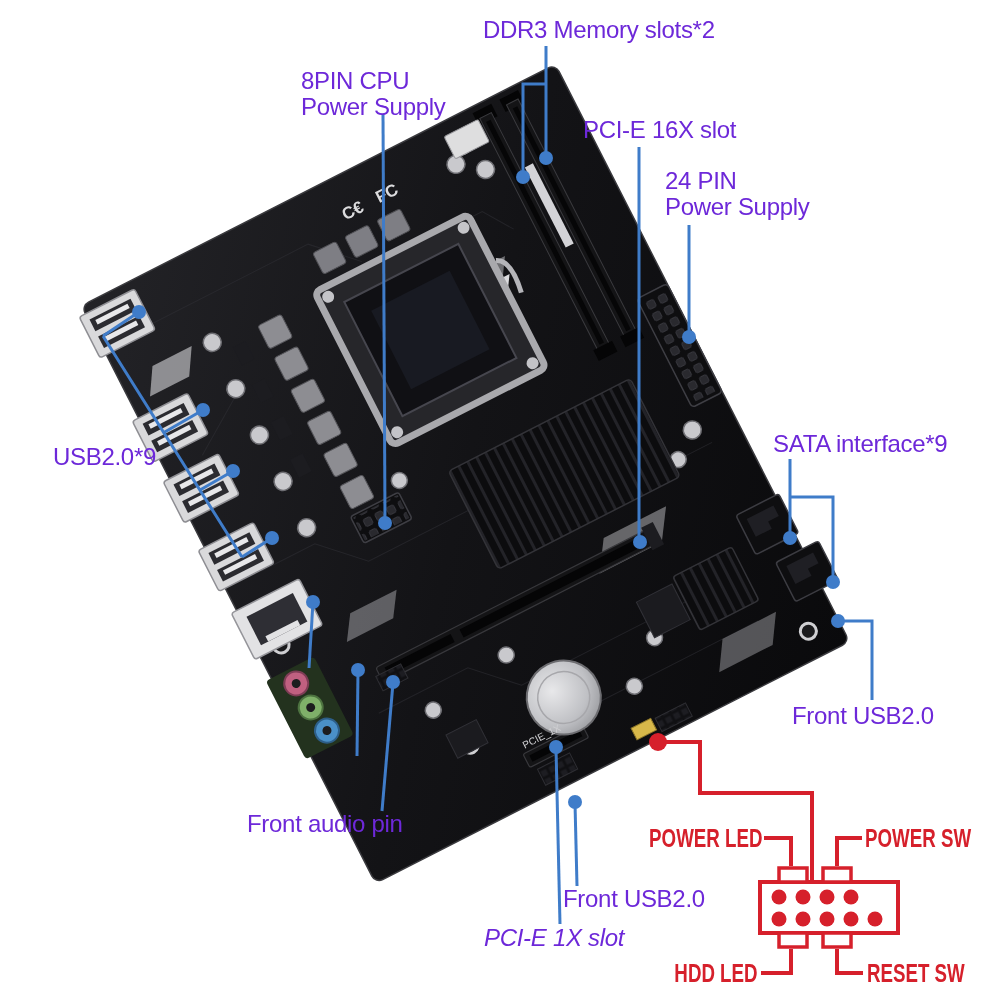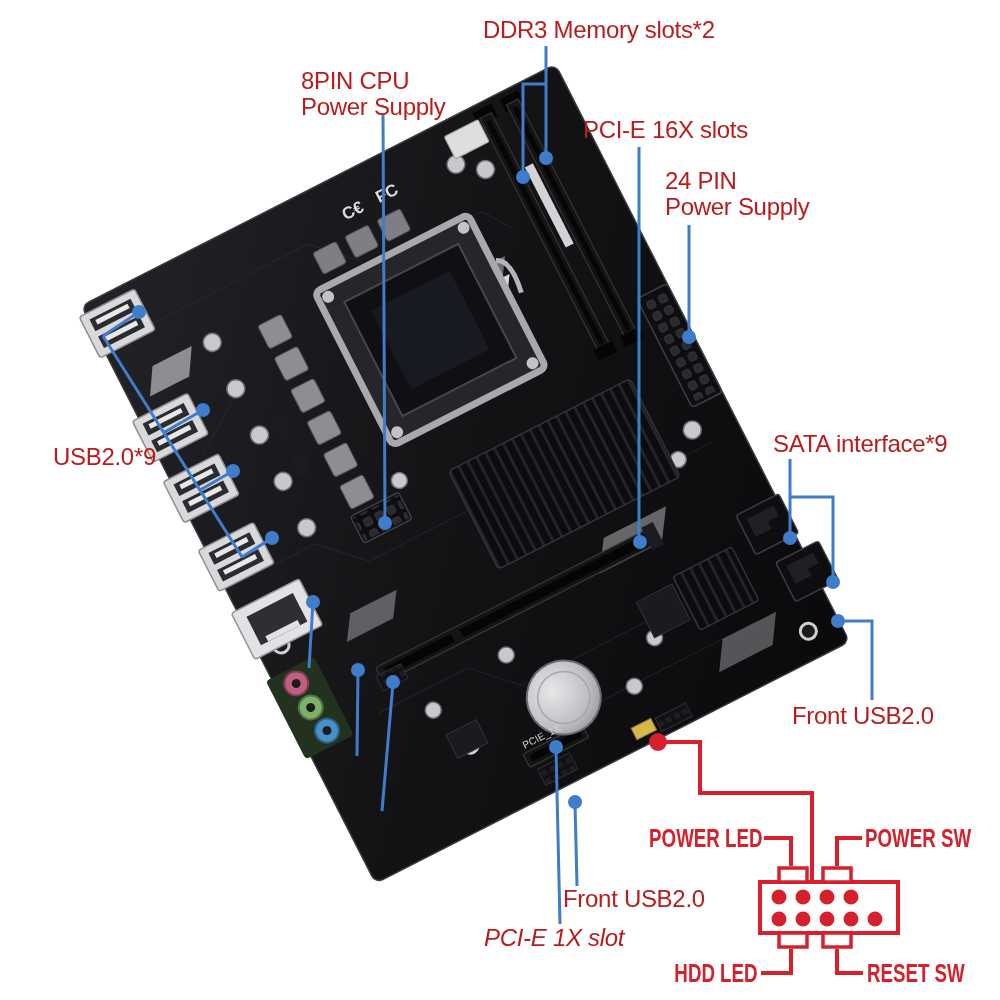--- a/index.html
+++ b/index.html
@@ -1,19 +1,19 @@
 <!DOCTYPE html>
 <html><head>
 <meta charset="utf-8">
 <style>
   html,body{margin:0;padding:0;background:#ffffff;}
   #stage{position:relative;width:1000px;height:1000px;background:#ffffff;overflow:hidden;
          font-family:"Liberation Sans","DejaVu Sans",sans-serif;}
   #artwork{position:absolute;left:0;top:0;}
-  .blabel{position:absolute;font-size:24px;line-height:26px;color:#b91c1c;
+  .blabel{position:absolute;font-size:24px;line-height:26px;color:#6d28d9;
           letter-spacing:-0.3px;white-space:nowrap;}
   .rlabel{position:absolute;font-weight:700;font-size:26px;line-height:28px;color:#d6202b;
           white-space:nowrap;transform:scaleX(0.72);}
   .anchor-l{transform-origin:0 50%;}
   .anchor-r{transform-origin:100% 50%;}
 </style>
 </head>
 <body>
 
 <div id="stage">
@@ -298,33 +298,34 @@
   </g>
 </svg>
 
 <div class="blabel" style="left:483px;top:17px;">DDR3 Memory slots*2</div>
 
 <div class="blabel" style="left:301px;top:68px;">
   <div>8PIN CPU</div>
   <div>Power Supply</div>
 </div>
 
-<div class="blabel" style="left:583px;top:117px;">PCI-E 16X slots</div>
+<div class="blabel" style="left:583px;top:117px;">PCI-E 16X slot</div>
 
 <div class="blabel" style="left:665px;top:168px;">
   <div>24 PIN</div>
   <div>Power Supply</div>
 </div>
 
 <div class="blabel" style="left:53px;top:444px;">USB2.0*9</div>
 
 <div class="blabel" style="left:773px;top:431px;">SATA interface*9</div>
 
 
 
+<div class="blabel" style="left:247px;top:811px;">Front audio pin</div>
 
 <div class="blabel" style="left:792px;top:703px;">Front USB2.0</div>
 
 <div class="blabel" style="left:563px;top:886px;">Front USB2.0</div>
 
 <div class="blabel" style="left:484px;top:925px;font-style:italic;">PCI-E 1X slot</div>
 
 <div class="rlabel anchor-r" style="right:238px;top:824px;">POWER LED</div>
 <div class="rlabel anchor-l" style="left:865px;top:824px;">POWER SW</div>
 <div class="rlabel anchor-r" style="right:242px;top:959px;">HDD LED</div>

